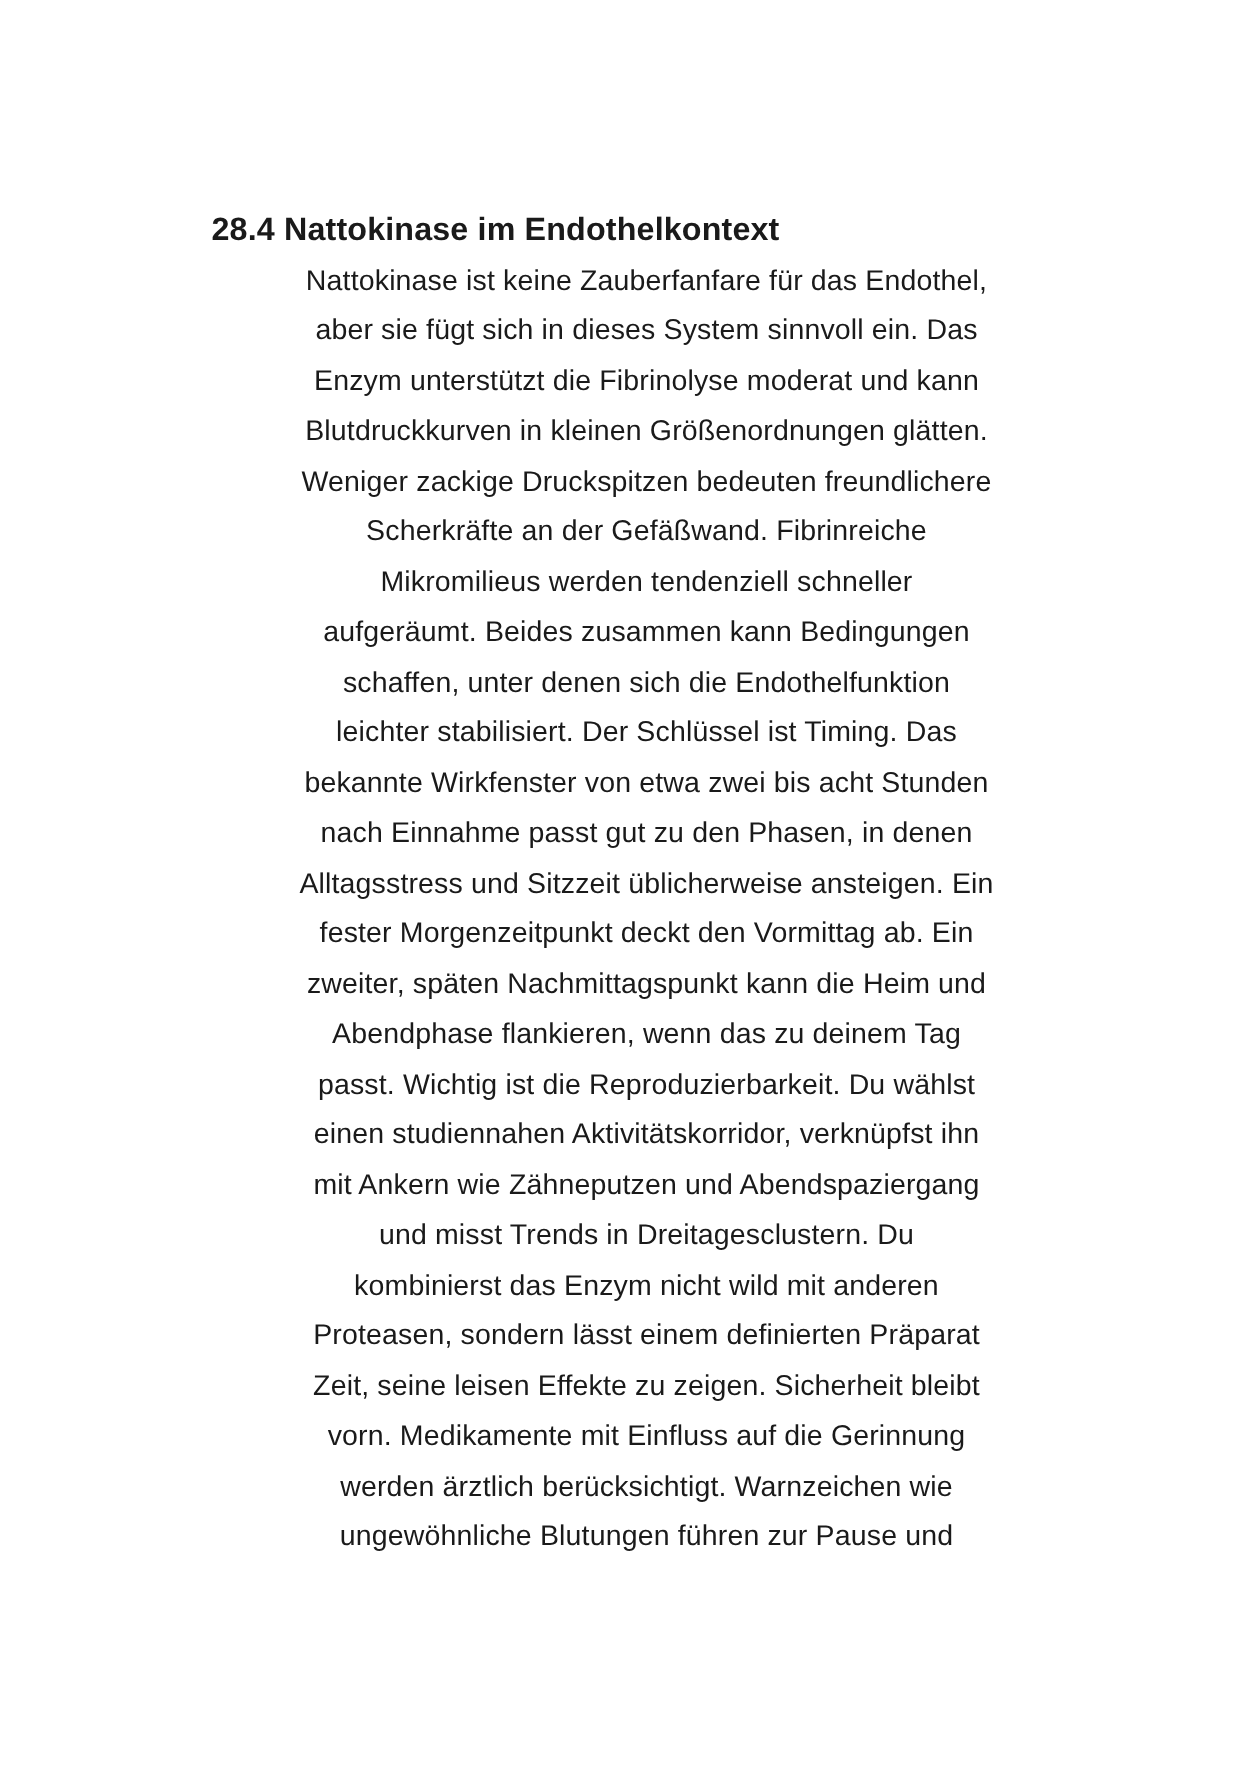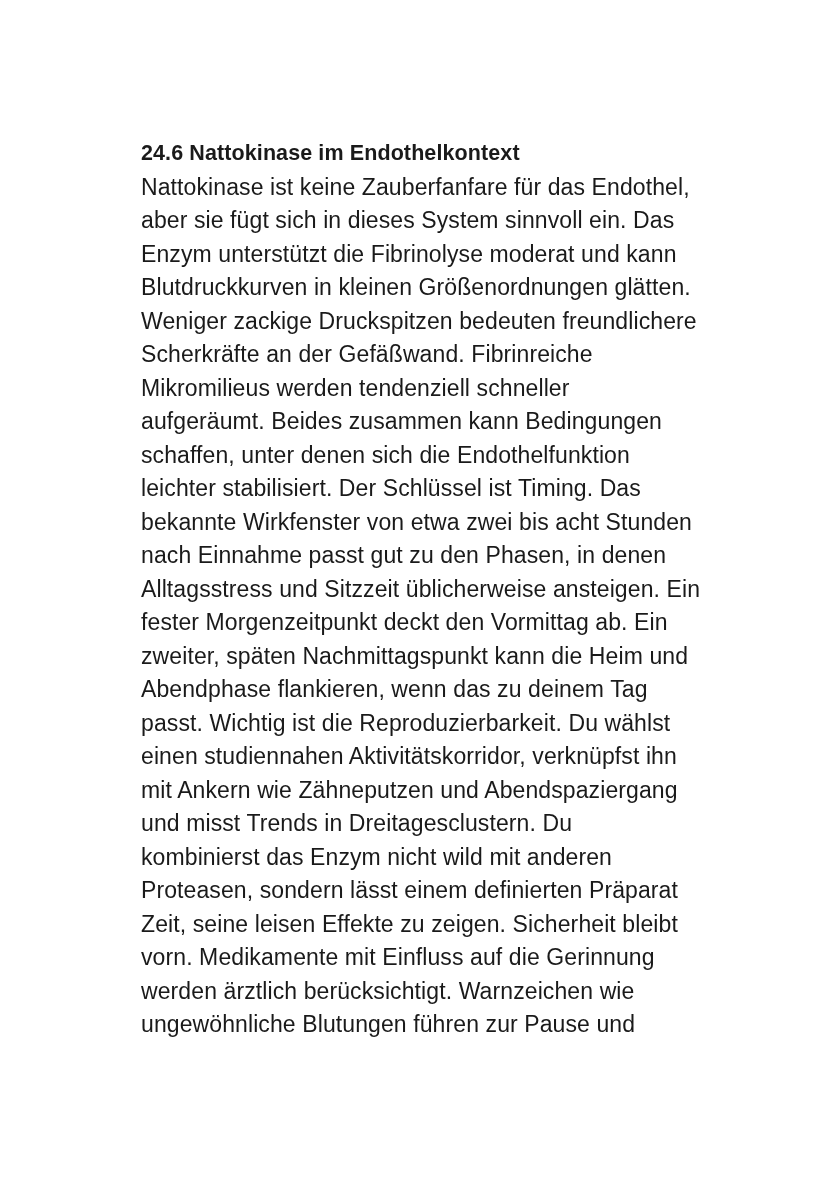--- a/index.html
+++ b/index.html
@@ -21,32 +21,33 @@
     width: 580px;
   }
   .doc-heading {
     font-size: 21.5px;
     line-height: 33.5px;
     font-weight: 700;
     letter-spacing: 0.1px;
     white-space: nowrap;
   }
   .doc-body {
-    font-size: 23px;
+    font-size: 19px;
     line-height: 33.5px;
     font-weight: 400;
     letter-spacing: 0.1px;
     white-space: pre-line;
+    text-align: center;
   }
 </style>
 </head>
 <body>
 
 <div class="doc-page">
-  <h2 class="doc-heading">24.6 Nattokinase im Endothelkontext</h2>
+  <h2 class="doc-heading">28.4 Nattokinase im Endothelkontext</h2>
   <p class="doc-body">Nattokinase ist keine Zauberfanfare für das Endothel,
 aber sie fügt sich in dieses System sinnvoll ein. Das
 Enzym unterstützt die Fibrinolyse moderat und kann
 Blutdruckkurven in kleinen Größenordnungen glätten.
 Weniger zackige Druckspitzen bedeuten freundlichere
 Scherkräfte an der Gefäßwand. Fibrinreiche
 Mikromilieus werden tendenziell schneller
 aufgeräumt. Beides zusammen kann Bedingungen
 schaffen, unter denen sich die Endothelfunktion
 leichter stabilisiert. Der Schlüssel ist Timing. Das

